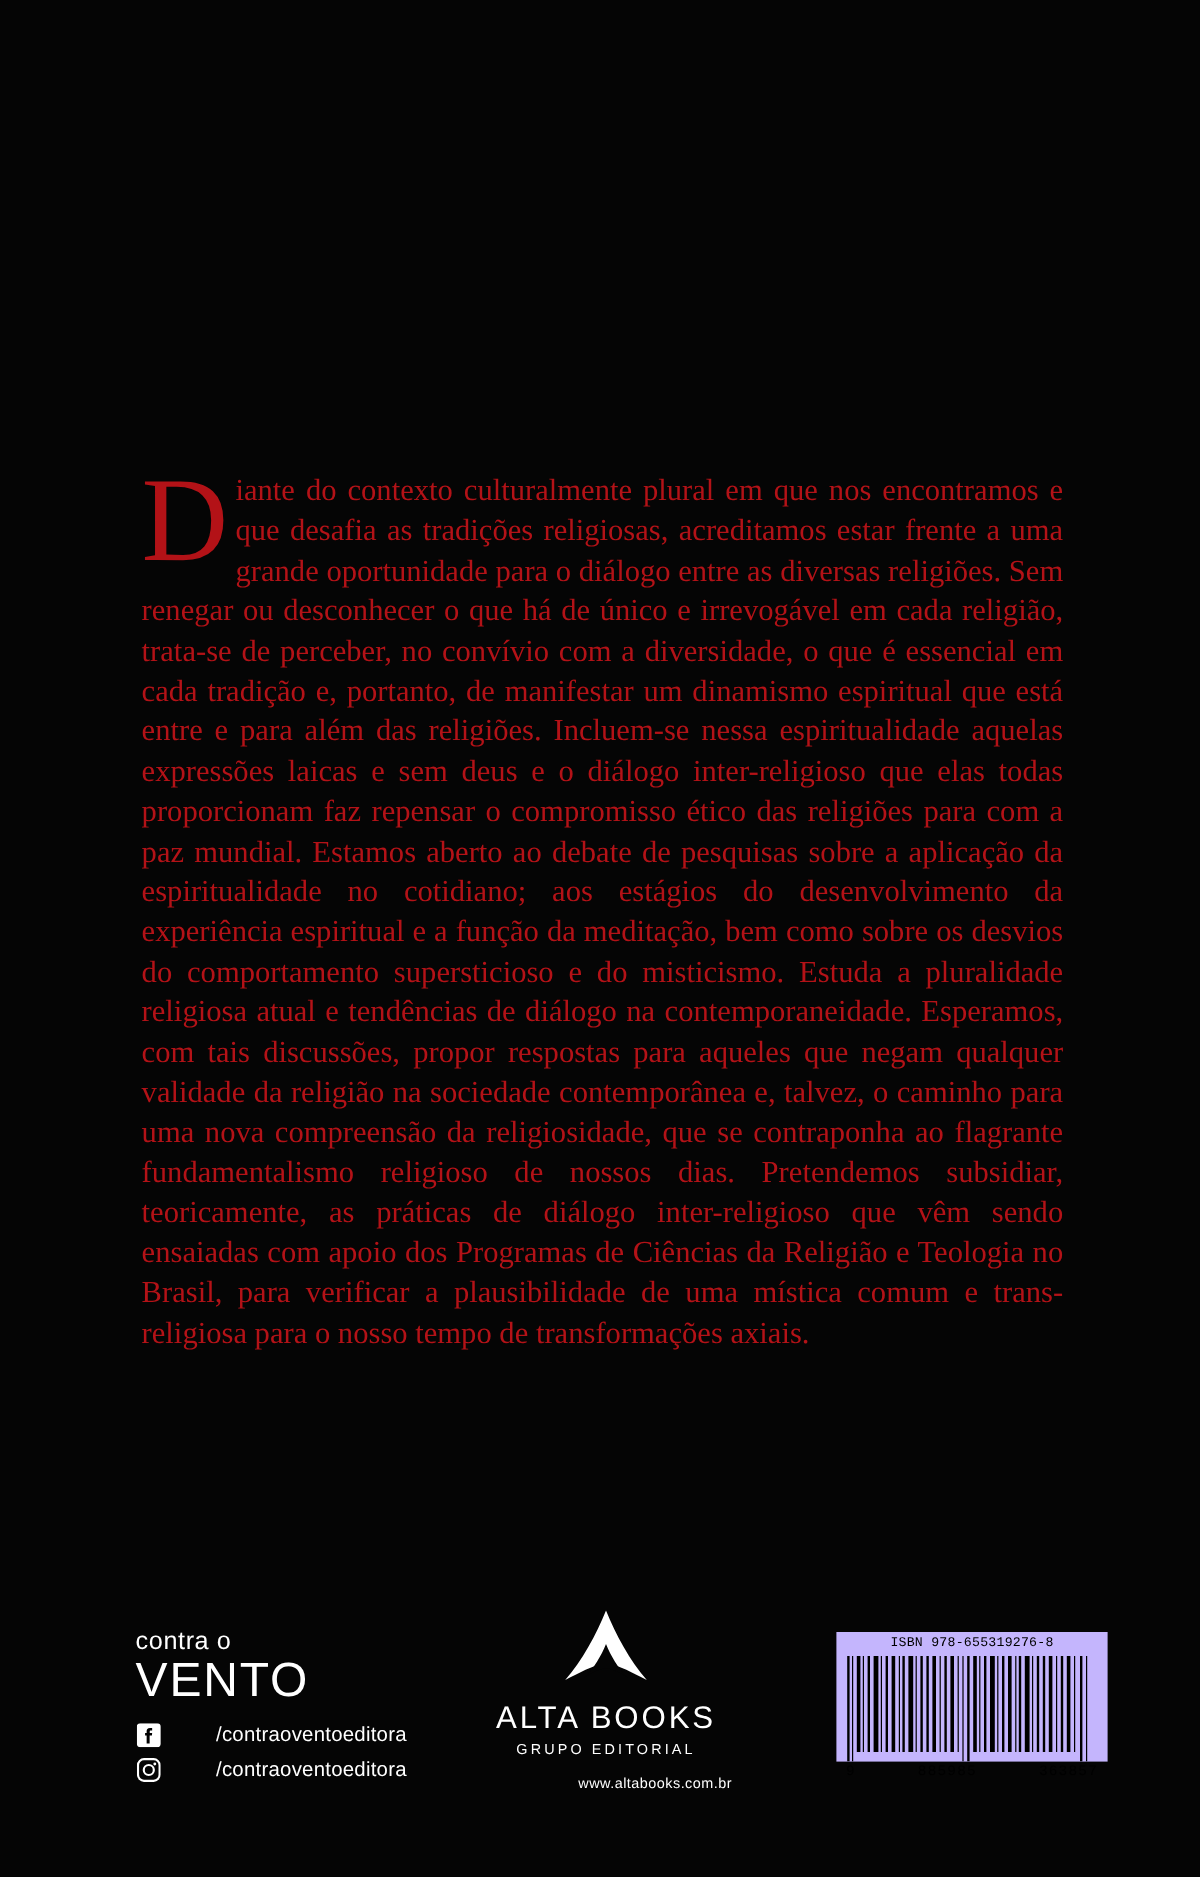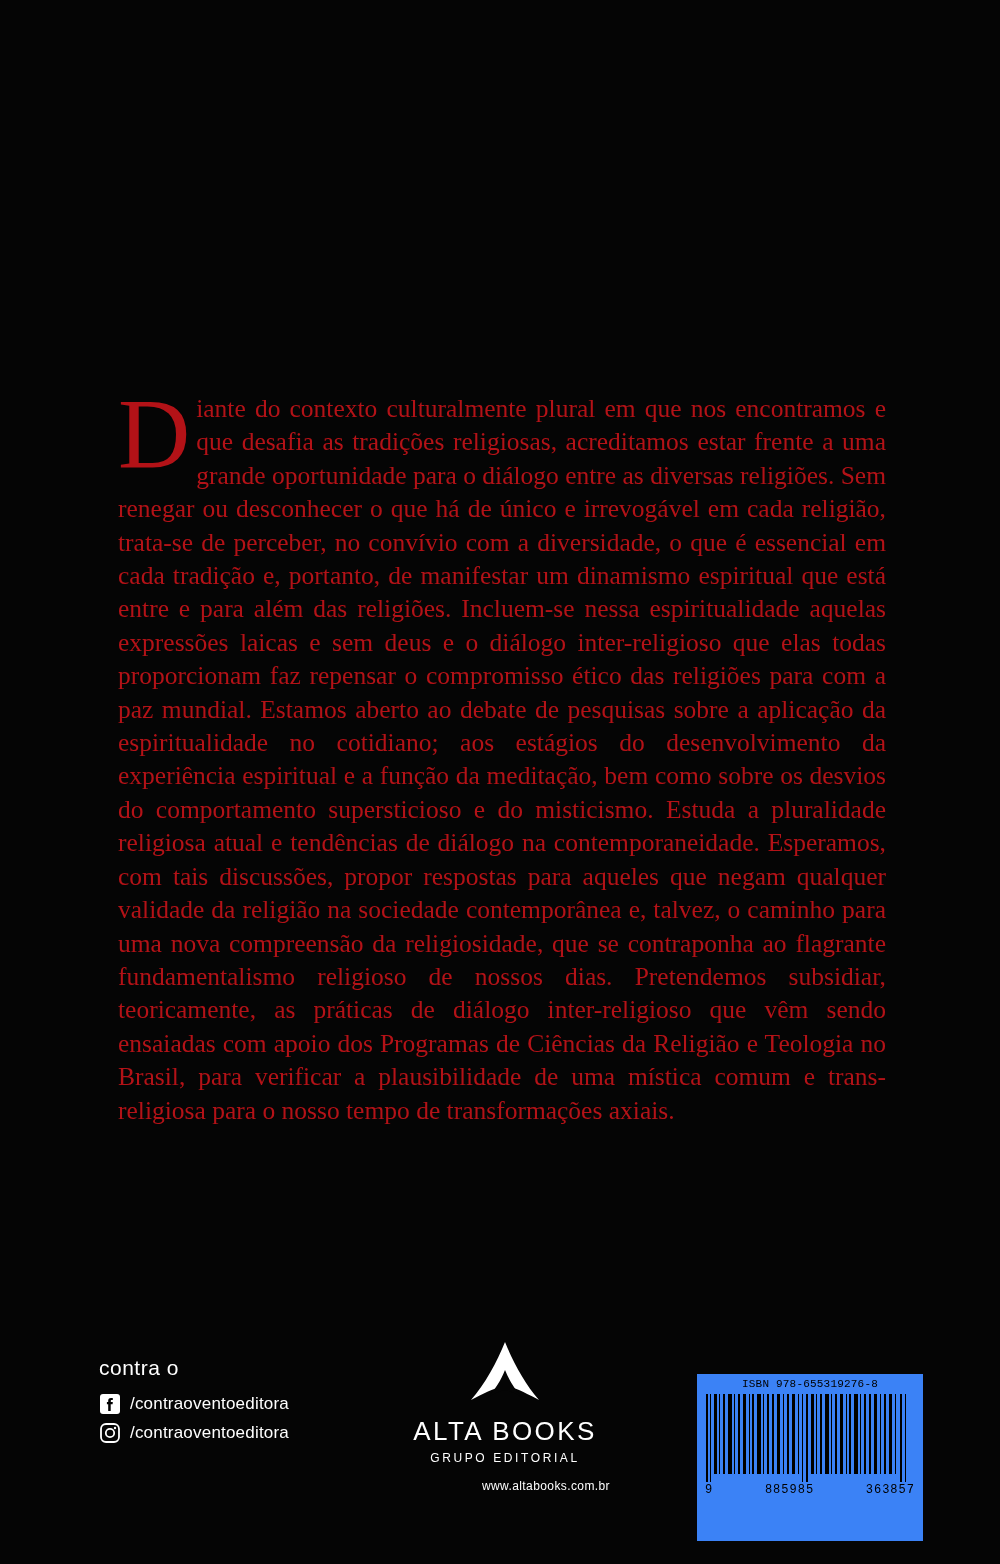--- a/index.html
+++ b/index.html
@@ -44,21 +44,21 @@
     position: absolute;
     left: 0;
     bottom: 0;
     width: 1000px;
     height: 230px;
   }
 
   
   .contra {
     position: absolute;
-    left: 99px;
+    left: 113px;
     top: 22px;
     width: 260px;
     color: #ffffff;
   }
   .contra .line1 {
     font-family: "Liberation Sans", sans-serif;
     font-size: 21px;
     letter-spacing: 0.5px;
     line-height: 23px;
     color: #ffffff;
@@ -70,20 +70,21 @@
     line-height: 42px;
     color: #ffffff;
   }
   .social {
     margin-top: 14px;
   }
   .social-row {
     display: flex;
     align-items: center;
     margin-bottom: 7px;
+    gap: 36px;
   }
   .social-row .glyph {
     width: 22px;
     height: 22px;
     margin-right: 9px;
     display: inline-flex;
     align-items: center;
     justify-content: center;
     flex: none;
   }
@@ -121,24 +122,24 @@
     font-size: 12px;
     letter-spacing: 0.4px;
     margin-top: 14px;
     text-align: right;
   }
 
   
   .barcode-box {
     position: absolute;
     right: 77px;
-    top: 40px;
+    top: 26px;
     width: 226px;
-    height: 167px;
-    background: #3b82f6;
+    height: 108px;
+    background: #c4b5fd;
     padding: 4px 6px 2px 6px;
     box-sizing: border-box;
   }
   .isbn-text {
     font-family: "Liberation Mono", monospace;
     font-size: 11px;
     text-align: center;
     color: #000000;
     letter-spacing: 0.2px;
     line-height: 13px;
@@ -167,20 +168,21 @@
 <div class="page">
 
   <div class="blurb">
     <span class="dropcap">D</span><span>iante do contexto culturalmente plural em que nos encontramos e que desafia as tradições religiosas, acreditamos estar frente a uma grande oportunidade para o diálogo entre as diversas religiões. Sem renegar ou desconhecer o que há de único e irrevogável em cada religião, trata-se de perceber, no convívio com a diversidade, o que é essencial em cada tradição e, portanto, de manifestar um dinamismo espiritual que está entre e para além das religiões. Incluem-se nessa espiritualidade aquelas expressões laicas e sem deus e o diálogo inter-religioso que elas todas proporcionam faz repensar o compromisso ético das religiões para com a paz mundial. Estamos aberto ao debate de pesquisas sobre a aplicação da espiritualidade no cotidiano; aos estágios do desenvolvimento da experiência espiritual e a função da meditação, bem como sobre os desvios do comportamento supersticioso e do misticismo. Estuda a pluralidade religiosa atual e tendências de diálogo na contemporaneidade. Esperamos, com tais discussões, propor respostas para aqueles que negam qualquer validade da religião na sociedade contemporânea e, talvez, o caminho para uma nova compreensão da religiosidade, que se contraponha ao flagrante fundamentalismo religioso de nossos dias. Pretendemos subsidiar, teoricamente, as práticas de diálogo inter-religioso que vêm sendo ensaiadas com apoio dos Programas de Ciências da Religião e Teologia no Brasil, para verificar a plausibilidade de uma mística comum e trans-religiosa para o nosso tempo de transformações axiais.</span>
   </div>
 
   <div class="bottom">
 
     <div class="contra">
       <div class="line1">contra o</div>
+      <div class="line2">VENTO</div>
 
       <div class="social">
         <div class="social-row">
           <span class="glyph">
             <svg width="20" height="20" viewBox="0 0 20 20">
               <rect x="0" y="0" width="20" height="20" rx="3" fill="#ffffff"></rect>
               <path d="M12.6 10.2h-1.9V17H8.2v-6.8H6.9V8.1h1.3V6.8c0-1.7.7-2.8 2.8-2.8h1.8v2.1h-1.1c-.8 0-.9.3-.9.9v1.1h2l-.2 2.1z" fill="#000000"></path>
             </svg>
           </span>
           <span class="handle">/contraoventoeditora</span>

